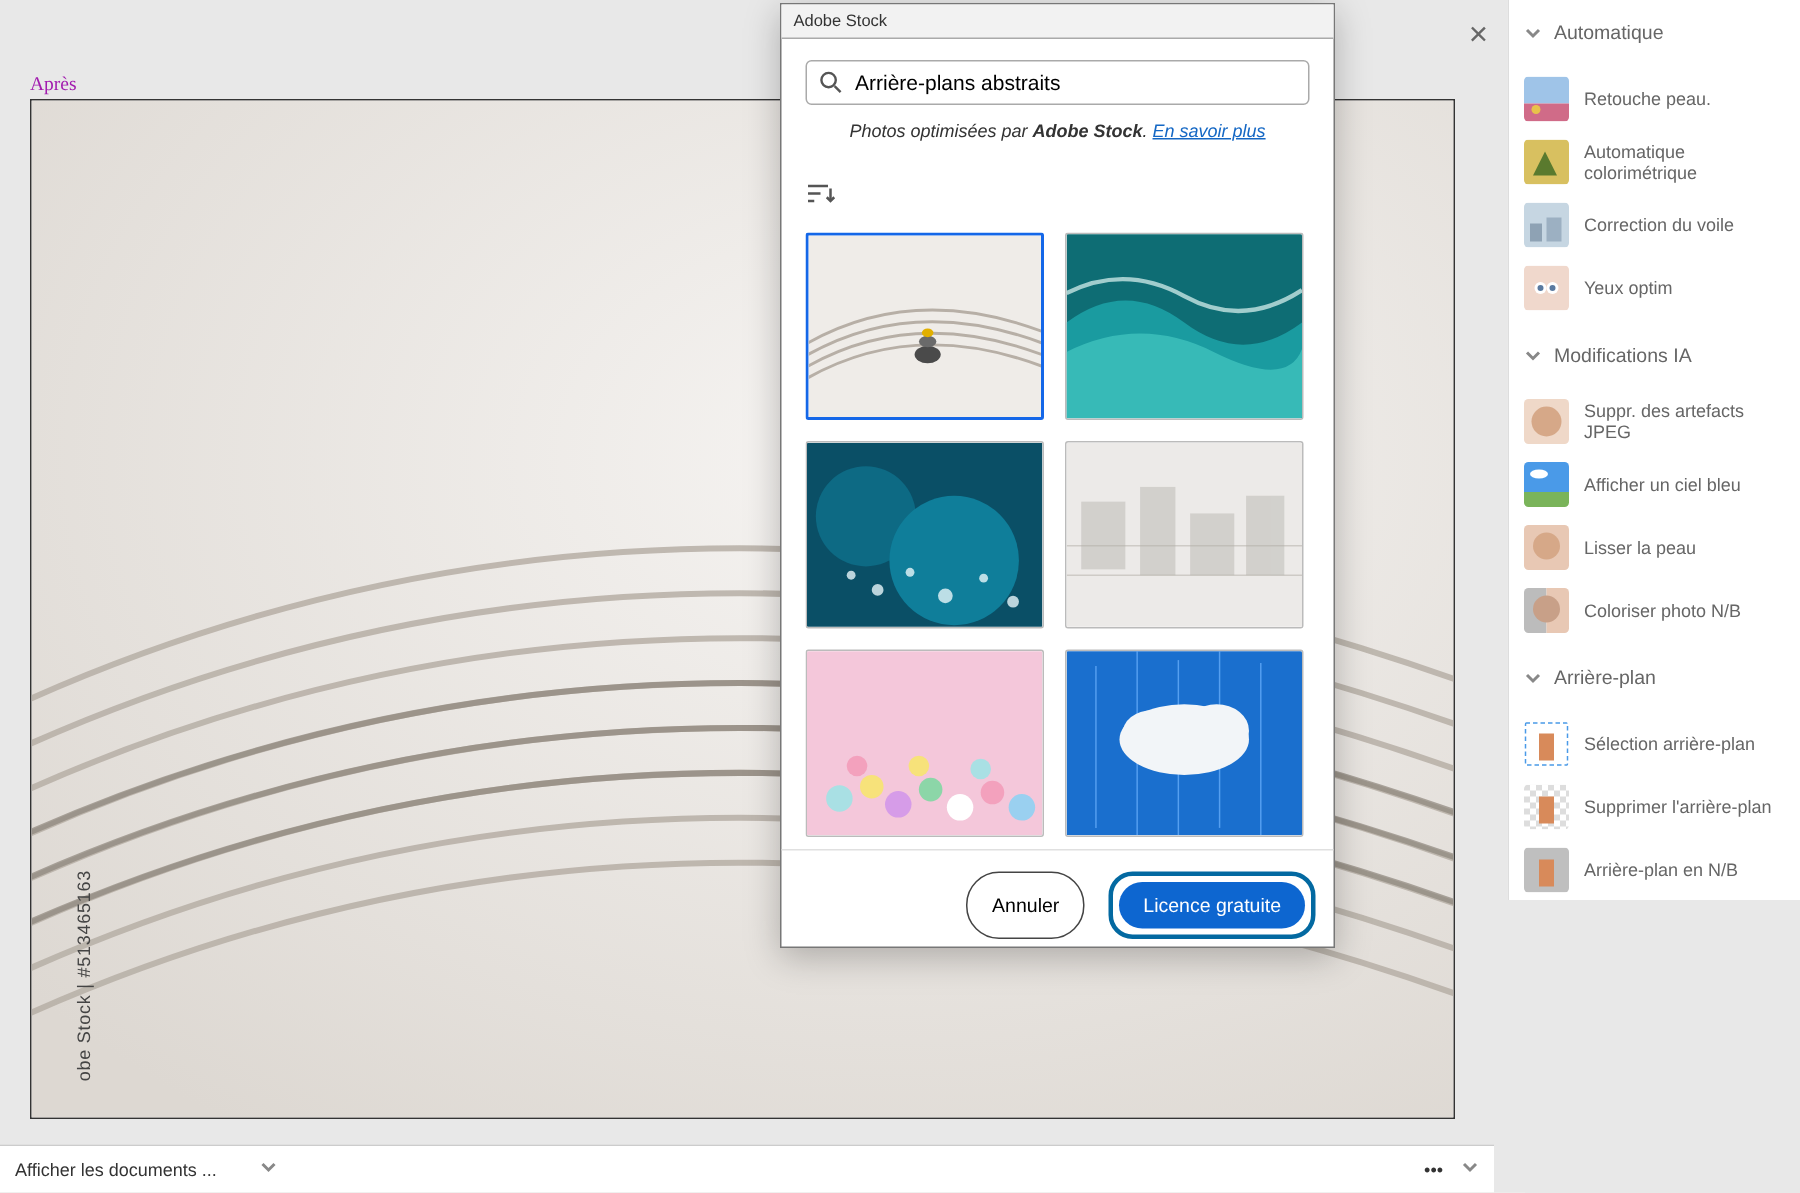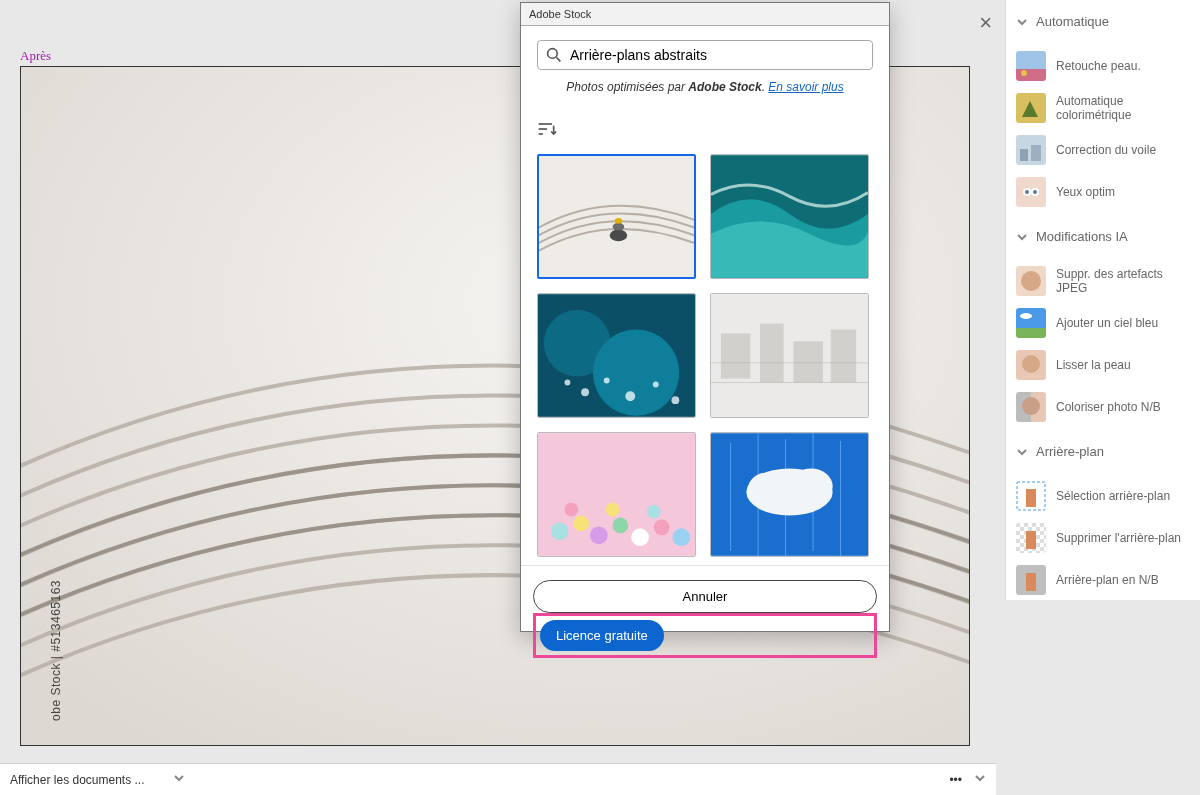--- a/index.html
+++ b/index.html
@@ -31,24 +31,24 @@
 
   .sort-row { margin-top: 26px; margin-bottom: 6px; }
   .sort-icon-svg { width: 20px; height: 18px; stroke: #555; stroke-width: 2; fill: none; }
 
   .grid-wrap { position: relative; flex: 1; overflow: hidden; margin-top: 6px; }
   .grid { display: grid; grid-template-columns: 1fr 1fr; gap: 14px; padding-right: 4px; }
   .thumb { height: 125px; border: 1px solid #bbb; border-radius: 2px; overflow: hidden; cursor: pointer; }
   .thumb.sel { border: 2px solid #1467e8; }
   .thumb svg { width: 100%; height: 100%; display: block; }
 
-  .btn-row { display: flex; justify-content: flex-end; gap: 0; padding: 14px 12px 8px; border-top: 1px solid #e0e0e0; flex-direction: column; }
+  .btn-row { display: flex; justify-content: flex-end; gap: 16px; padding: 14px 12px 8px; border-top: 1px solid #e0e0e0; }
   .btn { font-size: 13px; padding: 8px 16px; border-radius: 22px; cursor: pointer; }
   .btn-cancel { background: #fff; border: 1.5px solid #444; }
-  .btn-primary-wrap { border: 3px solid #ec4899; border-radius: 0; padding: 4px; }
+  .btn-primary-wrap { border: 3px solid #0369a1; border-radius: 16px; padding: 4px; }
   .btn-primary { background: #0d66d0; color: #fff; border: none; }
 
   
   .right-panel { position: absolute; right: 0; top: 0; width: 195px; height: 600px; background: #ffffff; border-left: 1px solid #ddd; padding: 8px 4px 8px 8px; overflow: hidden; font-size: 12px; color: #666; }
   .rp-sect { display: flex; align-items: center; gap: 8px; padding: 6px 2px; color: #666; font-size: 13px; cursor: pointer; }
   .rp-item { display: flex; align-items: center; gap: 10px; padding: 6px 2px; color: #666; cursor: pointer; }
   .rp-thumb { width: 30px; height: 30px; border-radius: 3px; flex-shrink: 0; overflow:hidden; }
   .rp-thumb svg { width:100%; height:100%; display:block; }
   .rp-sep { height: 10px; }
   .chev-svg { width: 12px; height: 12px; stroke: #888; stroke-width: 2; fill: none; }
@@ -307,21 +307,21 @@
     <span>Suppr. des artefacts JPEG</span>
   </div>
   <div class="rp-item">
     <div class="rp-thumb">
         <svg viewBox="0 0 30 30">
           <rect width="30" height="20" fill="#4a9ae8"></rect>
           <rect y="20" width="30" height="10" fill="#7ab45a"></rect>
           <ellipse cx="10" cy="8" rx="6" ry="3" fill="#fff"></ellipse>
         </svg>
       </div>
-    <span>Ajouter un ciel bleu</span>
+    <span>Afficher un ciel bleu</span>
   </div>
   <div class="rp-item">
     <div class="rp-thumb">
         <svg viewBox="0 0 30 30">
           <rect width="30" height="30" fill="#e8c8b4"></rect>
           <circle cx="15" cy="14" r="9" fill="#d6a888"></circle>
         </svg>
       </div>
     <span>Lisser la peau</span>
   </div>

